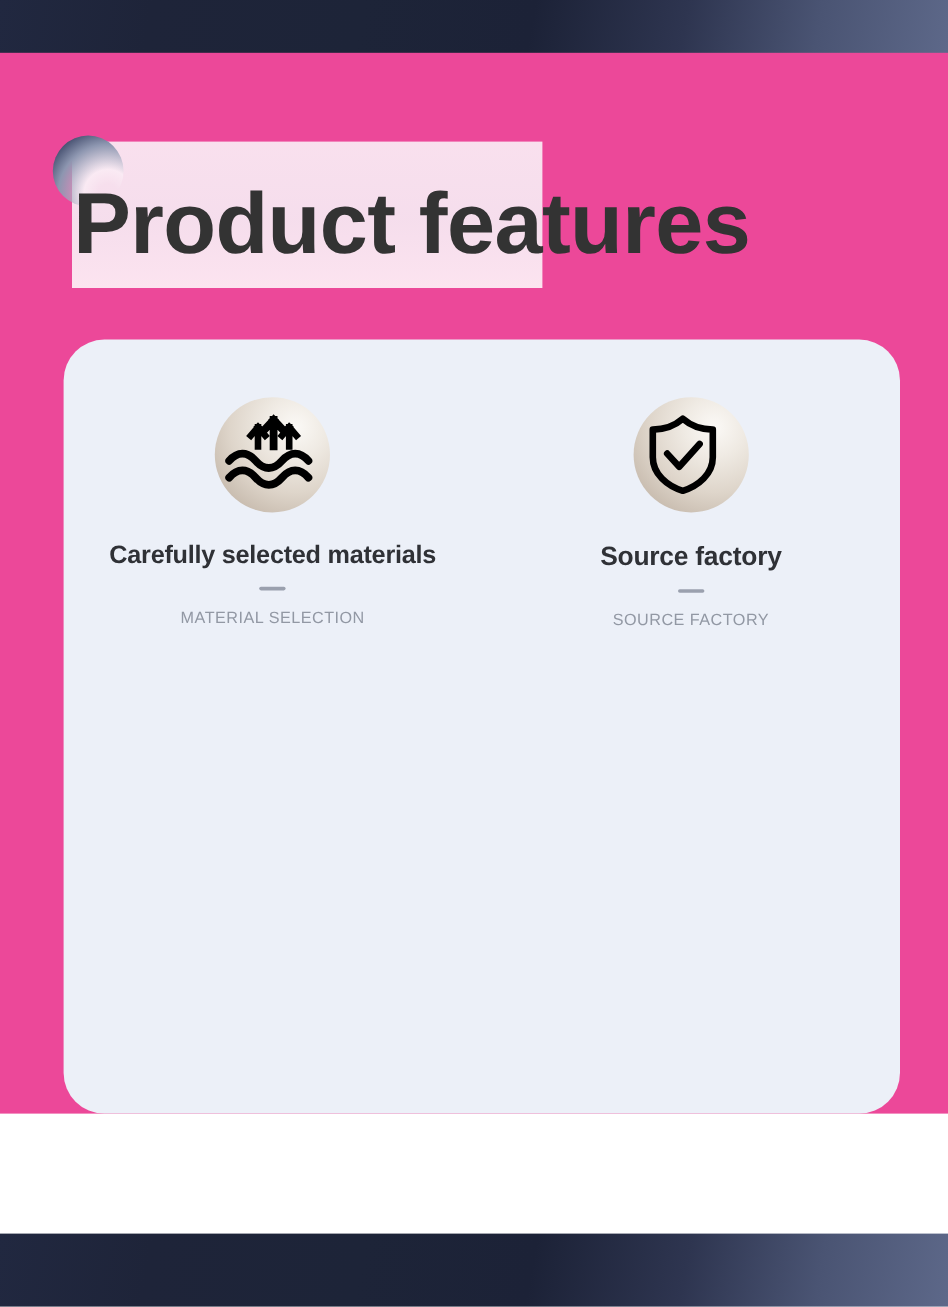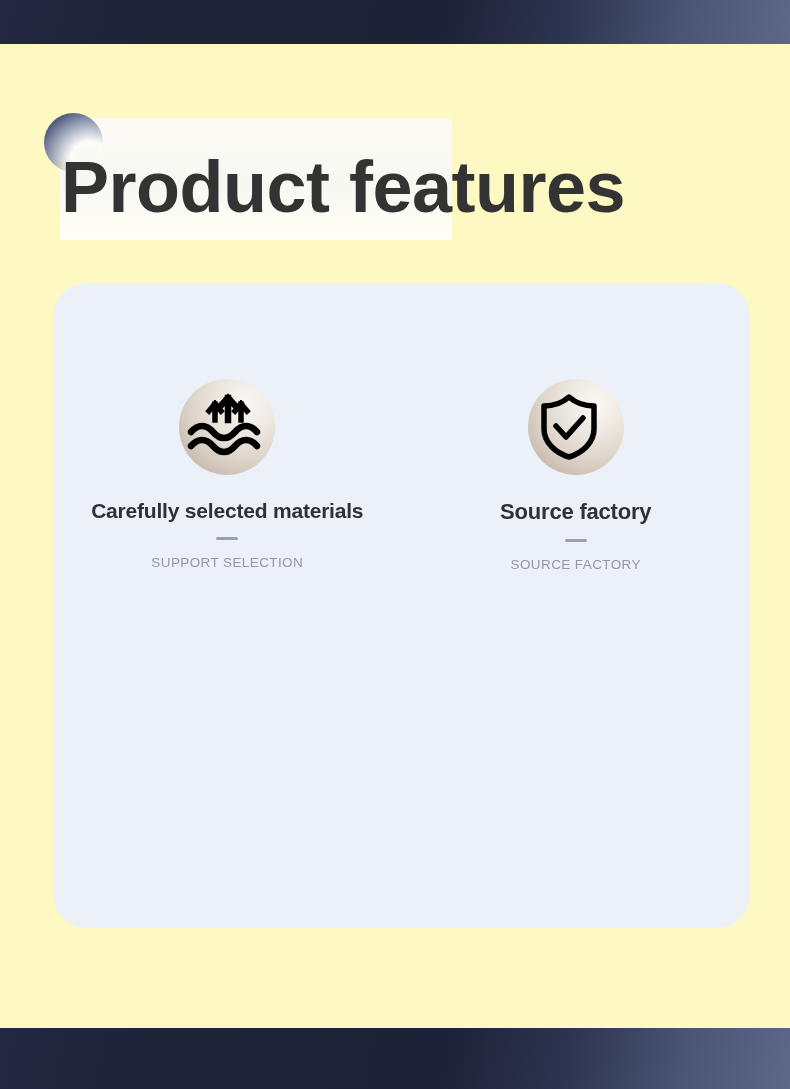--- a/index.html
+++ b/index.html
@@ -8,22 +8,22 @@
     width: 790px;
     height: 1089px;
     background: #ffffff;
     font-family: "Liberation Sans", "DejaVu Sans", sans-serif;
     overflow: hidden;
   }
 
   .page {
     position: relative;
     width: 790px;
-    height: 1089px;
-    background: #fef9c3;
+    height: 928px;
+    background: #ec4899;
     text-decoration: underline;
   }
 
   
   .bar {
     position: absolute;
     left: 0;
     width: 790px;
     background: linear-gradient(100deg,
                 #212840 0%,
@@ -94,21 +94,21 @@
     display: grid;
     grid-template-columns: 1fr 1fr;
     grid-template-rows: 1fr 1fr;
   }
 
   .feature-item {
     display: flex;
     flex-direction: column;
     align-items: center;
     justify-content: flex-start;
-    padding-top: 96px;
+    padding-top: 48px;
   }
   .feature-item.row2 { padding-top: 84px; }
 
   
   .icon-disc {
     position: relative;
     width: 96px;
     height: 96px;
     border-radius: 50%;
     background: radial-gradient(circle at 70% 26%,
@@ -170,21 +170,21 @@
             <path d="M25 26 V10 M25 10 L19 17 M25 10 L31 17" stroke="#000" stroke-width="5.5" stroke-linecap="square"></path>
             <path d="M38 26 V4 M38 4 L30.5 12 M38 4 L45.5 12" stroke="#000" stroke-width="6.5" stroke-linecap="square"></path>
             <path d="M51 26 V10 M51 10 L45 17 M51 10 L57 17" stroke="#000" stroke-width="5.5" stroke-linecap="square"></path>
 
             <path d="M1 38 C8 30, 16 30, 23 38 C30 46, 38 46, 45 38 C52 30, 60 30, 67 38" stroke="#000" stroke-width="6.5" stroke-linecap="round" fill="none"></path>
             <path d="M1 52 C8 44, 16 44, 23 52 C30 60, 38 60, 45 52 C52 44, 60 44, 67 52" stroke="#000" stroke-width="6.5" stroke-linecap="round" fill="none"></path>
           </svg>
         </div>
         <div class="feature-title">Carefully selected materials</div>
         <div class="divider-line"></div>
-        <div class="feature-sub">SUPPORT SELECTION</div>
+        <div class="feature-sub">MATERIAL SELECTION</div>
       </div>
 
       <div class="feature-item">
         <div class="icon-disc">
           <svg width="60" height="68" viewBox="0 0 60 68" fill="none" style="margin-right:14px">
             <path d="M30 4 C22 11, 12 13, 5 13 V36 C5 50, 17 60, 30 64 C43 60, 55 50, 55 36 V13 C48 13, 38 11, 30 4 Z" stroke="#000" stroke-width="5.5" stroke-linejoin="round" fill="none"></path>
             <path d="M17 33 L27 44 L44 25" stroke="#000" stroke-width="5.5" stroke-linecap="round" stroke-linejoin="round" fill="none"></path>
           </svg>
         </div>
         <div class="feature-title lg">Source factory</div>

